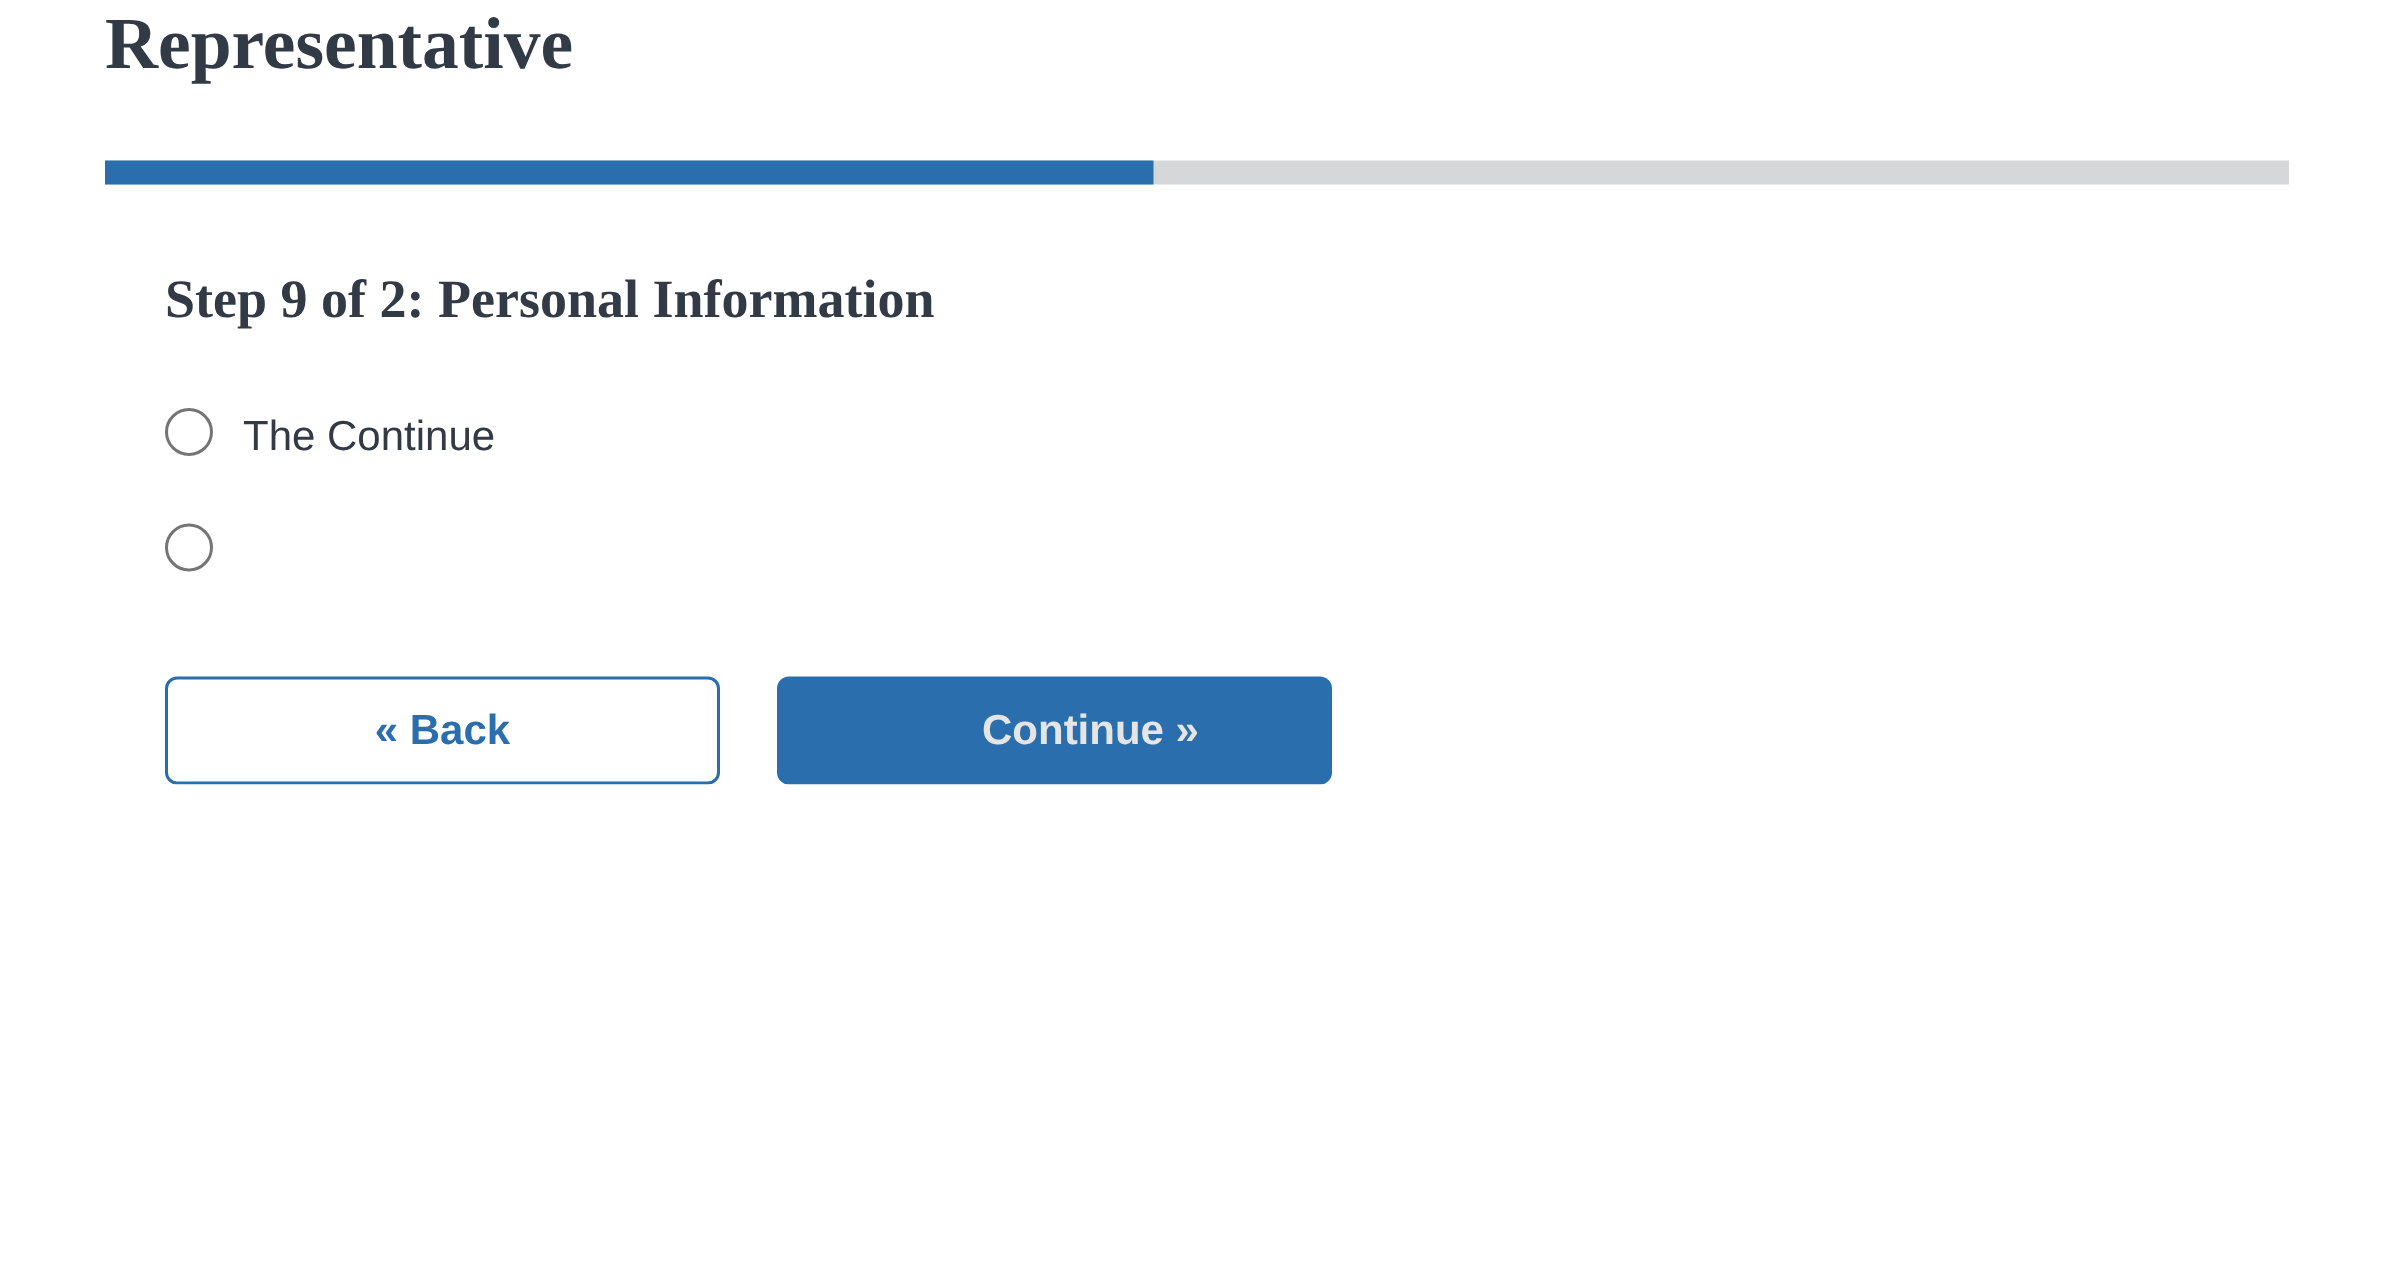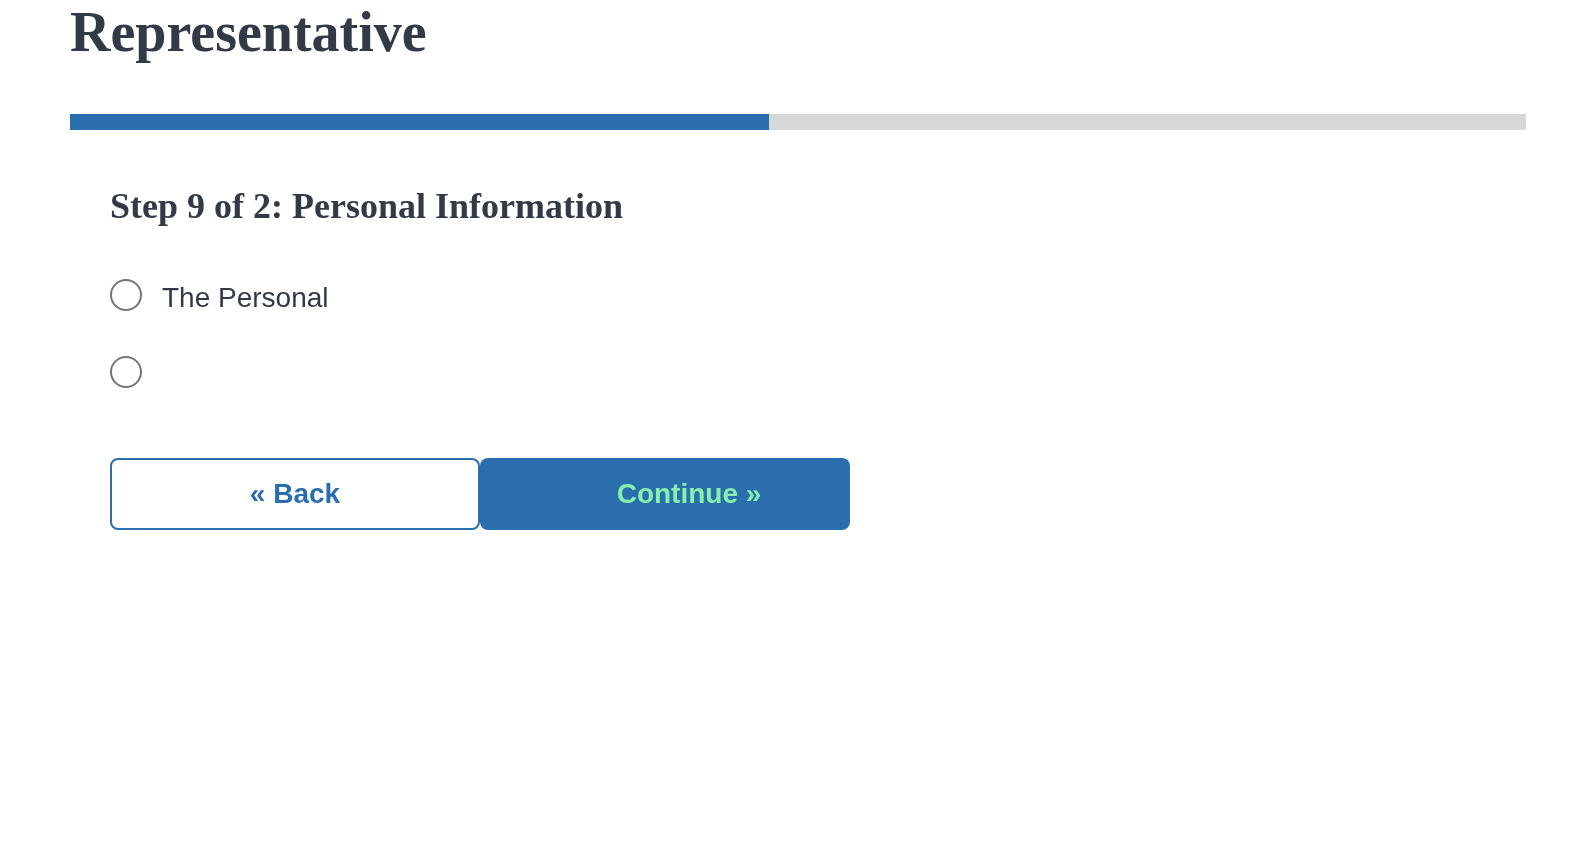--- a/index.html
+++ b/index.html
@@ -7,21 +7,21 @@
       margin: 0;
       padding: 0;
     }
     body {
       font-family: Georgia, 'Times New Roman', serif;
       background: #ffffff;
       padding: 0 70px;
     }
     .page-title {
       font-family: Georgia, 'Times New Roman', serif;
-      font-size: 56px;
+      font-size: 49px;
       font-weight: 700;
       color: #323a45;
       margin-bottom: 50px;
       margin-top: 0;
     }
     .progress-bar {
       width: 100%;
       height: 16px;
       background: #d6d7d9;
       margin-bottom: 55px;
@@ -70,60 +70,61 @@
     }
     .radio-label {
       font-family: -apple-system, BlinkMacSystemFont, 'Segoe UI', Helvetica, Arial, sans-serif;
       font-size: 28px;
       color: #323a45;
       line-height: 1.5;
       max-width: 900px;
     }
     .button-row {
       display: flex;
+      gap: 38px;
     }
     .btn {
       font-family: -apple-system, BlinkMacSystemFont, 'Segoe UI', Helvetica, Arial, sans-serif;
       font-size: 28px;
       font-weight: 700;
       padding: 18px 0;
       width: 370px;
       border-radius: 8px;
       cursor: pointer;
       text-align: center;
       border: none;
     }
     .btn-secondary {
       background: #ffffff;
       color: #2a6ead;
       border: 2px solid #2a6ead;
     }
     .btn-primary {
       background: #2a6ead;
-      color: #86efac;
+      color: #e5e5e5;
       padding-left: 48px;
     }
   </style>
 </head>
 <body>
 
 <h1 class="page-title">Representative</h1>
 
 <div class="progress-bar">
   <div class="progress-fill" style="width:48%"></div>
 </div>
 
 <div class="content">
   <h2 class="step-heading">Step 9 of 2: Personal Information</h2>
 
 
   <div class="radio-group">
     <label class="radio-option">
       <span class="radio-circle"></span>
-      <span class="radio-label">The Personal</span>
+      <span class="radio-label">The Continue</span>
     </label>
     <label class="radio-option">
       <span class="radio-circle"></span>
     </label>
   </div>
 
   <div class="button-row">
     <button class="btn btn-secondary">« Back</button>
     <button class="btn btn-primary">Continue »</button>
   </div>

